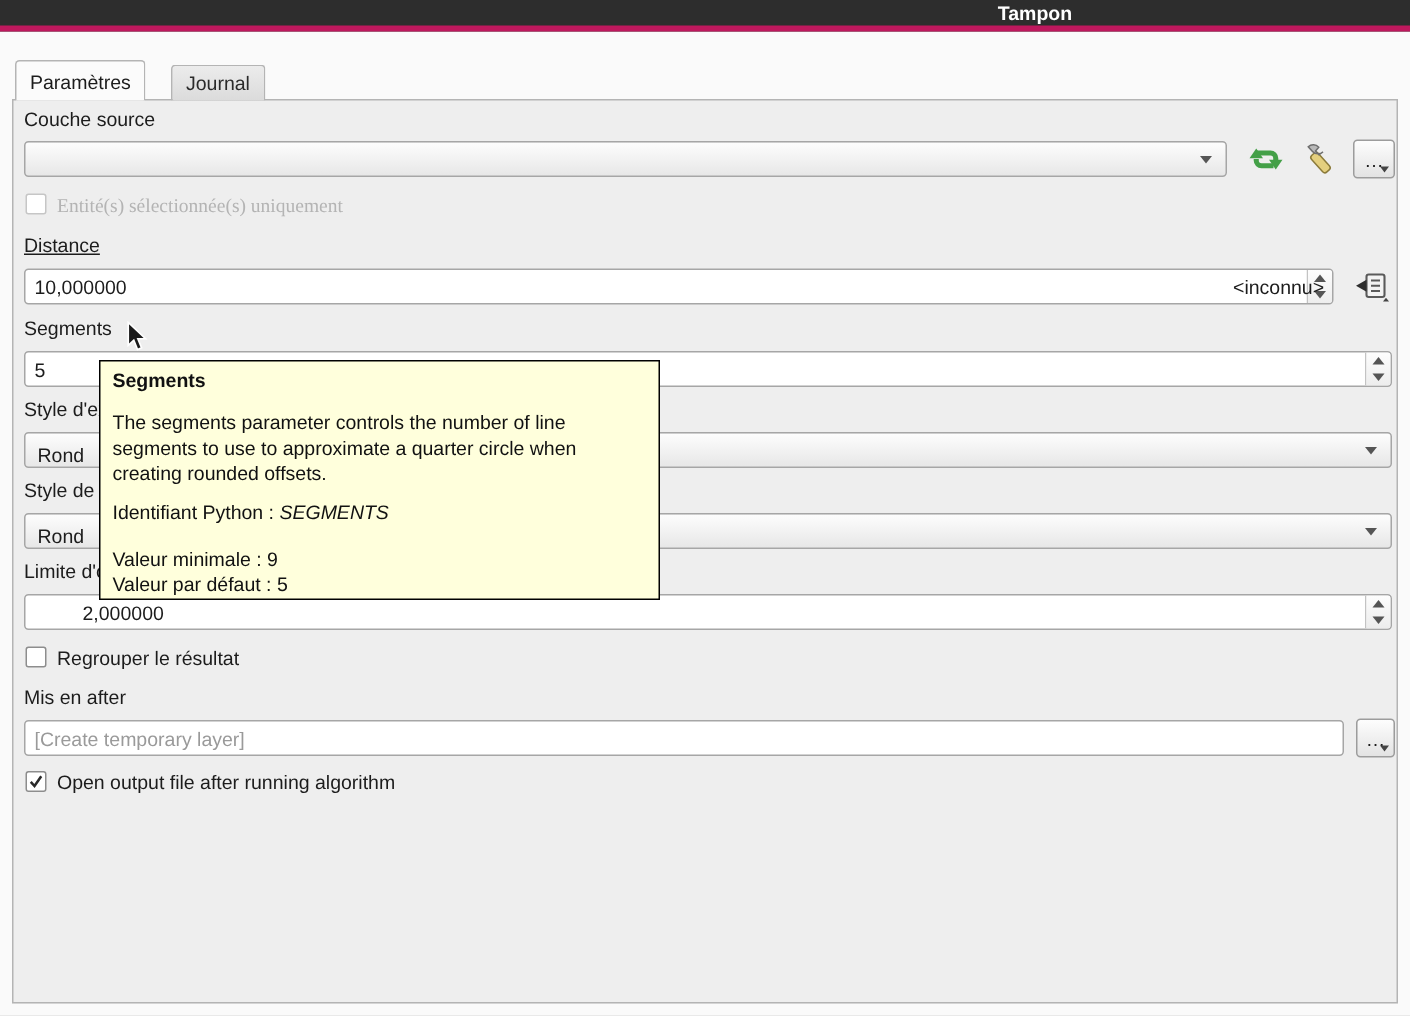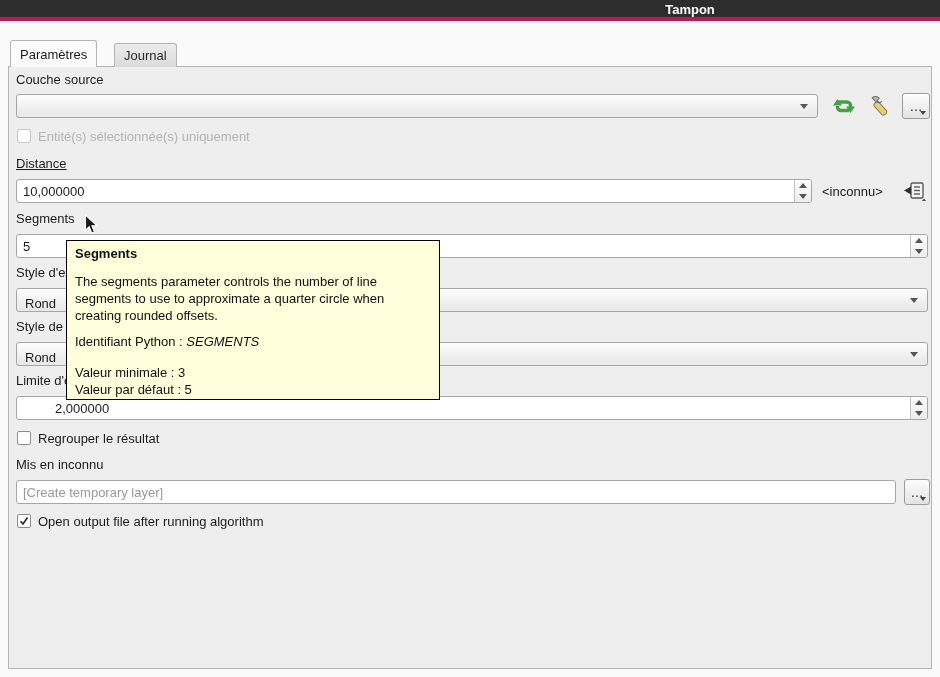--- a/index.html
+++ b/index.html
@@ -16,21 +16,21 @@
   .win-title{position:absolute;left:690px;top:50%;transform:translate(-50%,-50%);
     color:#ffffff;font-weight:bold;font-size:13px;white-space:nowrap;}
   
   .tab{position:absolute;border:1px solid var(--border);border-bottom:none;
     border-radius:3px 3px 0 0;display:flex;align-items:center;padding:0 9px;cursor:default;}
   .tab-active{left:10px;top:40px;height:27px;background:#fbfbfb;z-index:3;}
   .tab-inactive{left:114px;top:43px;height:24px;background:linear-gradient(#ececec,#dbdbdb);z-index:1;color:#2a2a2a;}
   .frame{position:absolute;left:8px;top:66px;width:924px;height:603px;
     background:var(--frame-bg);border:1px solid var(--border);}
   .lbl{position:absolute;white-space:nowrap;}
-  .lbl.disabled{color:var(--disabled);}
+  .lbl.disabled{color:var(--disabled);font-family:Liberation Serif, serif;}
   
   .field{position:absolute;background:#ffffff;border:1px solid var(--field-border);border-radius:3px;}
   .field input{width:100%;height:100%;border:none;background:transparent;outline:none;
     font:inherit;color:var(--text);padding:0 20px 0 6px;}
   .field input::placeholder{color:var(--placeholder);opacity:1;}
   .spin-btns{position:absolute;right:0;top:0;bottom:0;width:17px;border-left:1px solid #c3c3c3;
     display:flex;flex-direction:column;background:linear-gradient(#fdfdfd,#ededed);border-radius:0 2px 2px 0;}
   .spin-btns div{flex:1;display:flex;align-items:center;justify-content:center;cursor:default;}
   .tri-up{width:0;height:0;border-left:4px solid transparent;border-right:4px solid transparent;border-bottom:5px solid #555;}
   .tri-down{width:0;height:0;border-left:4px solid transparent;border-right:4px solid transparent;border-top:5px solid #555;}
@@ -97,21 +97,21 @@
   </div>
   <div class="btn" style="left:902px;top:93px;width:28px;height:26px;">
     <span>…</span>
     <span class="mini-tri"></span>
   </div>
 
   <div class="checkbox disabled" style="left:17px;top:129px;"></div>
   <div class="lbl disabled" style="left:38px;top:129px;">Entité(s) sélectionnée(s) uniquement</div>
 
   <div class="lbl" style="left:16px;top:156px;text-decoration:underline;">Distance</div>
-  <div class="field" style="left:16px;top:179px;width:796px;height:24px;">
+  <div class="field" style="left:16px;top:179px;width:873px;height:24px;">
     <input type="text" value="10,000000" style="">
     <div class="spin-btns">
       <div>
           <span class="tri-up"></span>
         </div>
       <div>
           <span class="tri-down"></span>
         </div>
     </div>
   </div>
@@ -161,41 +161,41 @@
         </div>
       <div>
           <span class="tri-down"></span>
         </div>
     </div>
   </div>
 
   <div class="checkbox" style="left:17px;top:431px;"></div>
   <div class="lbl" style="left:38px;top:431px;">Regrouper le résultat</div>
 
-  <div class="lbl" style="left:16px;top:457px;">Mis en inconnu</div>
+  <div class="lbl" style="left:16px;top:457px;">Mis en after</div>
   <div class="field" style="left:16px;top:480px;width:880px;height:24px;">
     <input type="text" style="padding-right: 6px; border-radius: 8px;" placeholder="[Create temporary layer]">
   </div>
   <div class="btn" style="left:904px;top:479px;width:26px;height:26px;">
     <span>…</span>
     <span class="mini-tri"></span>
   </div>
 
   <div class="checkbox" style="left:17px;top:514px;">
     <svg width="10" height="10" viewBox="0 0 10 10">
       <path d="M1.5 5.2 L4 8 L8.5 1.5" fill="none" stroke="#2a2a2a" stroke-width="1.7"></path>
     </svg>
   </div>
   <div class="lbl" style="left:38px;top:514px;">Open output file after running algorithm</div>
 
   <div class="tooltip">
     <div class="tt-title">Segments</div>
     <div class="tt-desc">The segments parameter controls the number of line segments to use to approximate a quarter circle when creating rounded offsets.</div>
     <div class="tt-python"><span>Identifiant Python : </span><em>SEGMENTS</em></div>
-    <div>Valeur minimale : 3</div>
+    <div>Valeur minimale : 9</div>
     <div>Valeur par défaut : 5</div>
   </div>
 
   <div class="cursor">
     <svg width="16" height="22" viewBox="0 0 16 22">
       <path d="M1.5 1 L1.5 16.2 L5.2 12.8 L7.7 19 L10.4 17.9 L7.9 11.8 L13 11.8 Z" fill="#1a1a1a" stroke="#ffffff" stroke-width="1.1"></path>
     </svg>
   </div>
 
 </div>

